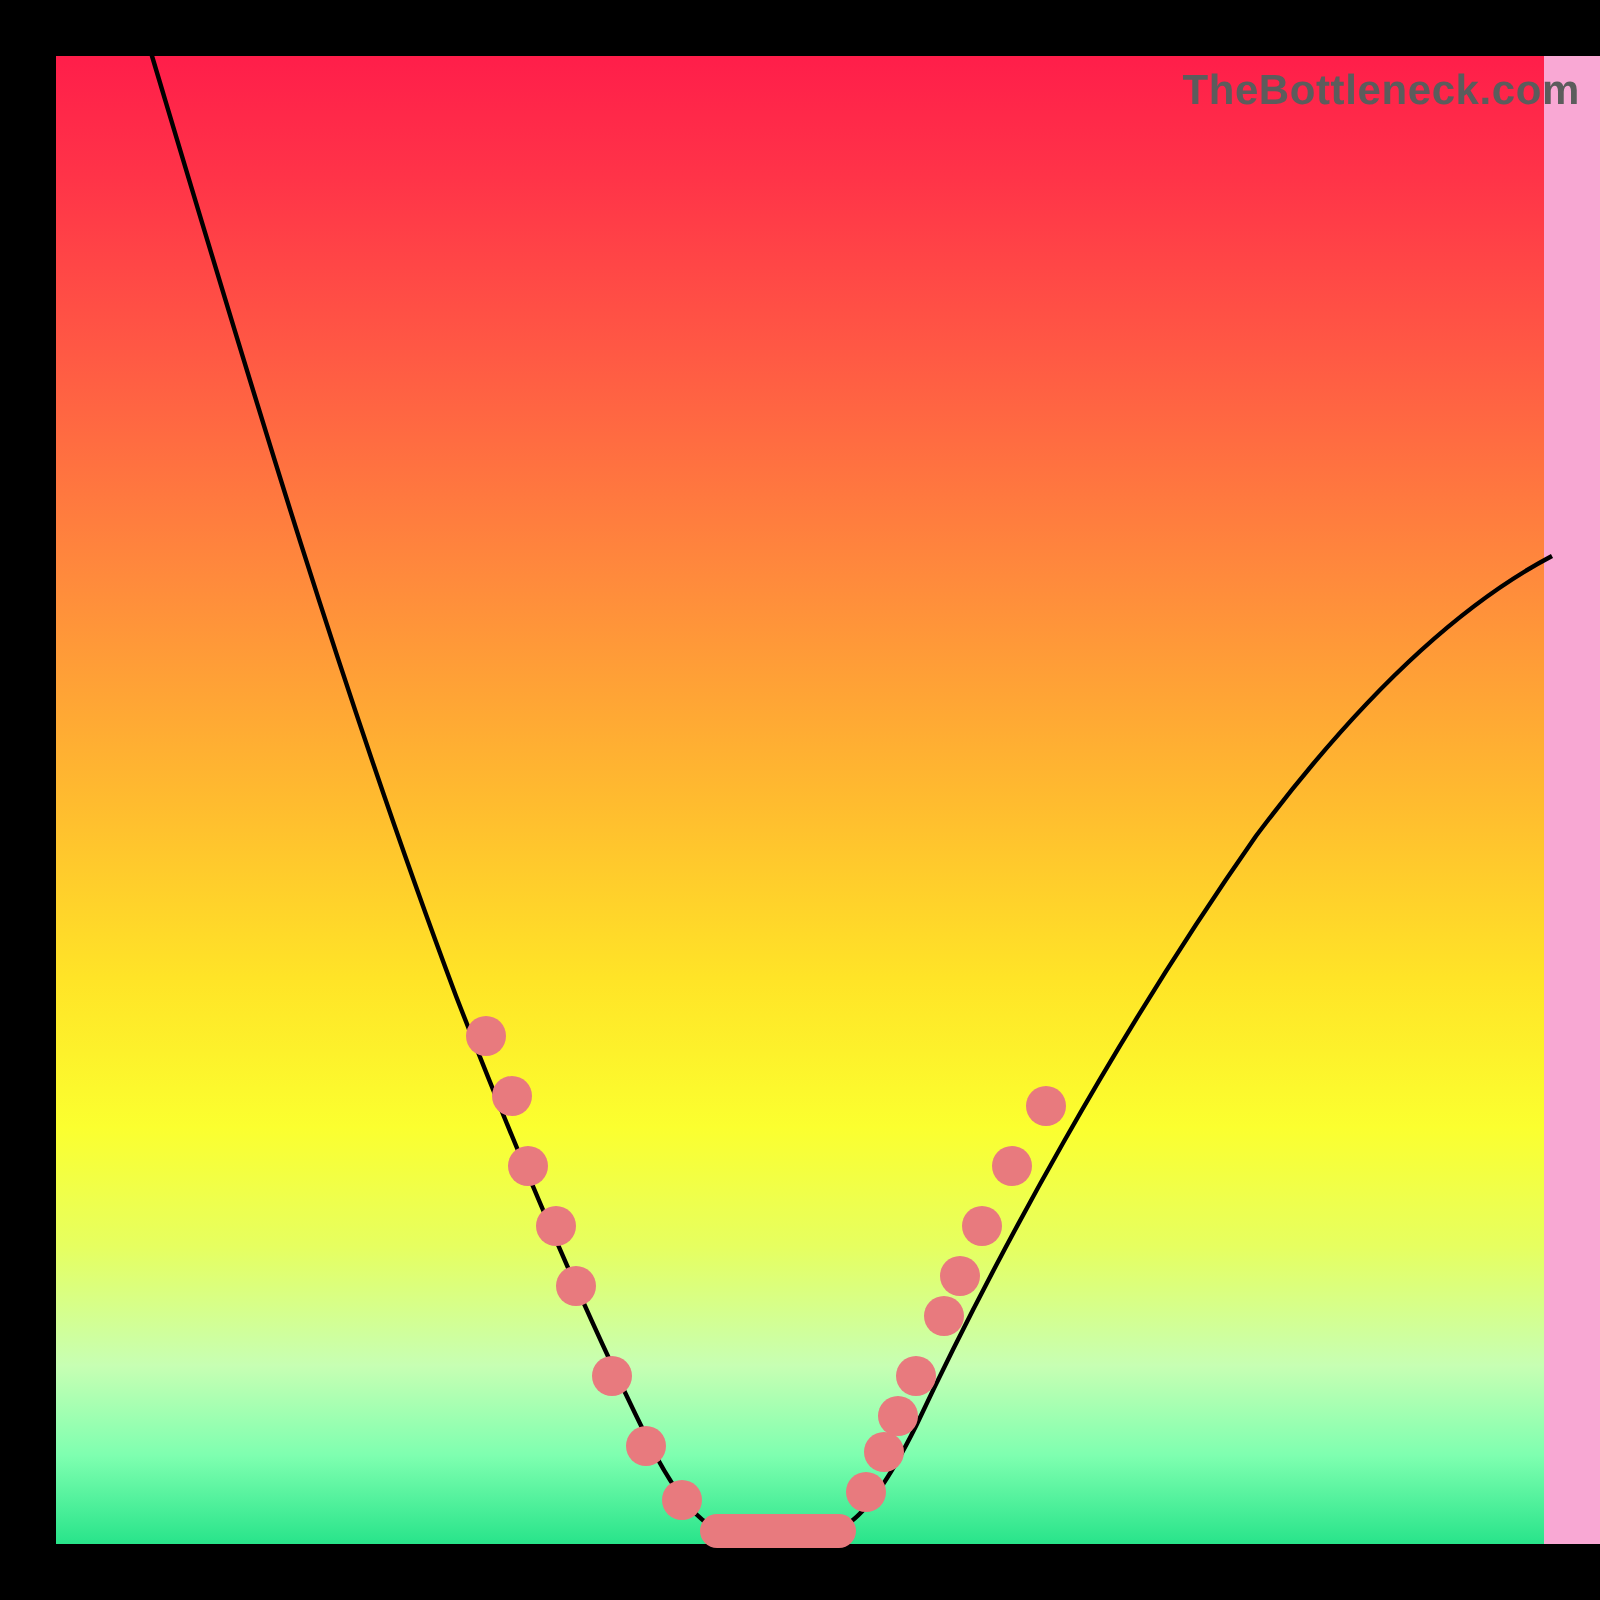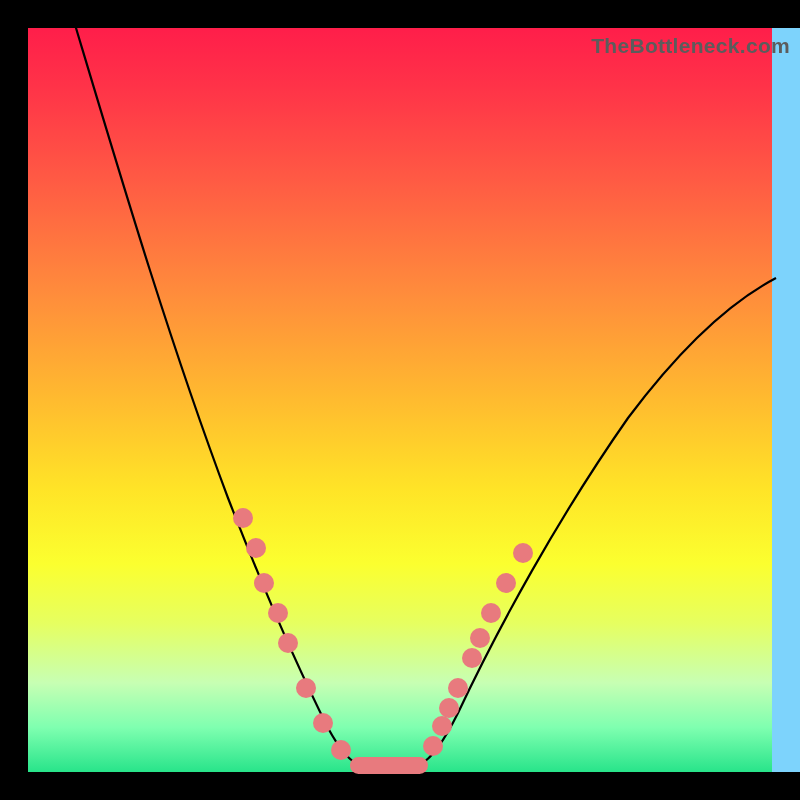--- a/index.html
+++ b/index.html
@@ -9,21 +9,21 @@
     height: 800px;
     background: #000;
     overflow: hidden;
   }
   .frame {
     position: absolute;
     left: 28px;
     top: 28px;
     width: 772px;
     height: 744px;
-    background: #7dd3fc;
+    background: #f9a8d4;
   }
   .plot-area {
     position: absolute;
     left: 0;
     top: 0;
     width: 744px;
     height: 744px;
     background: linear-gradient(
       to bottom,
       #ff1e4a 0%,

